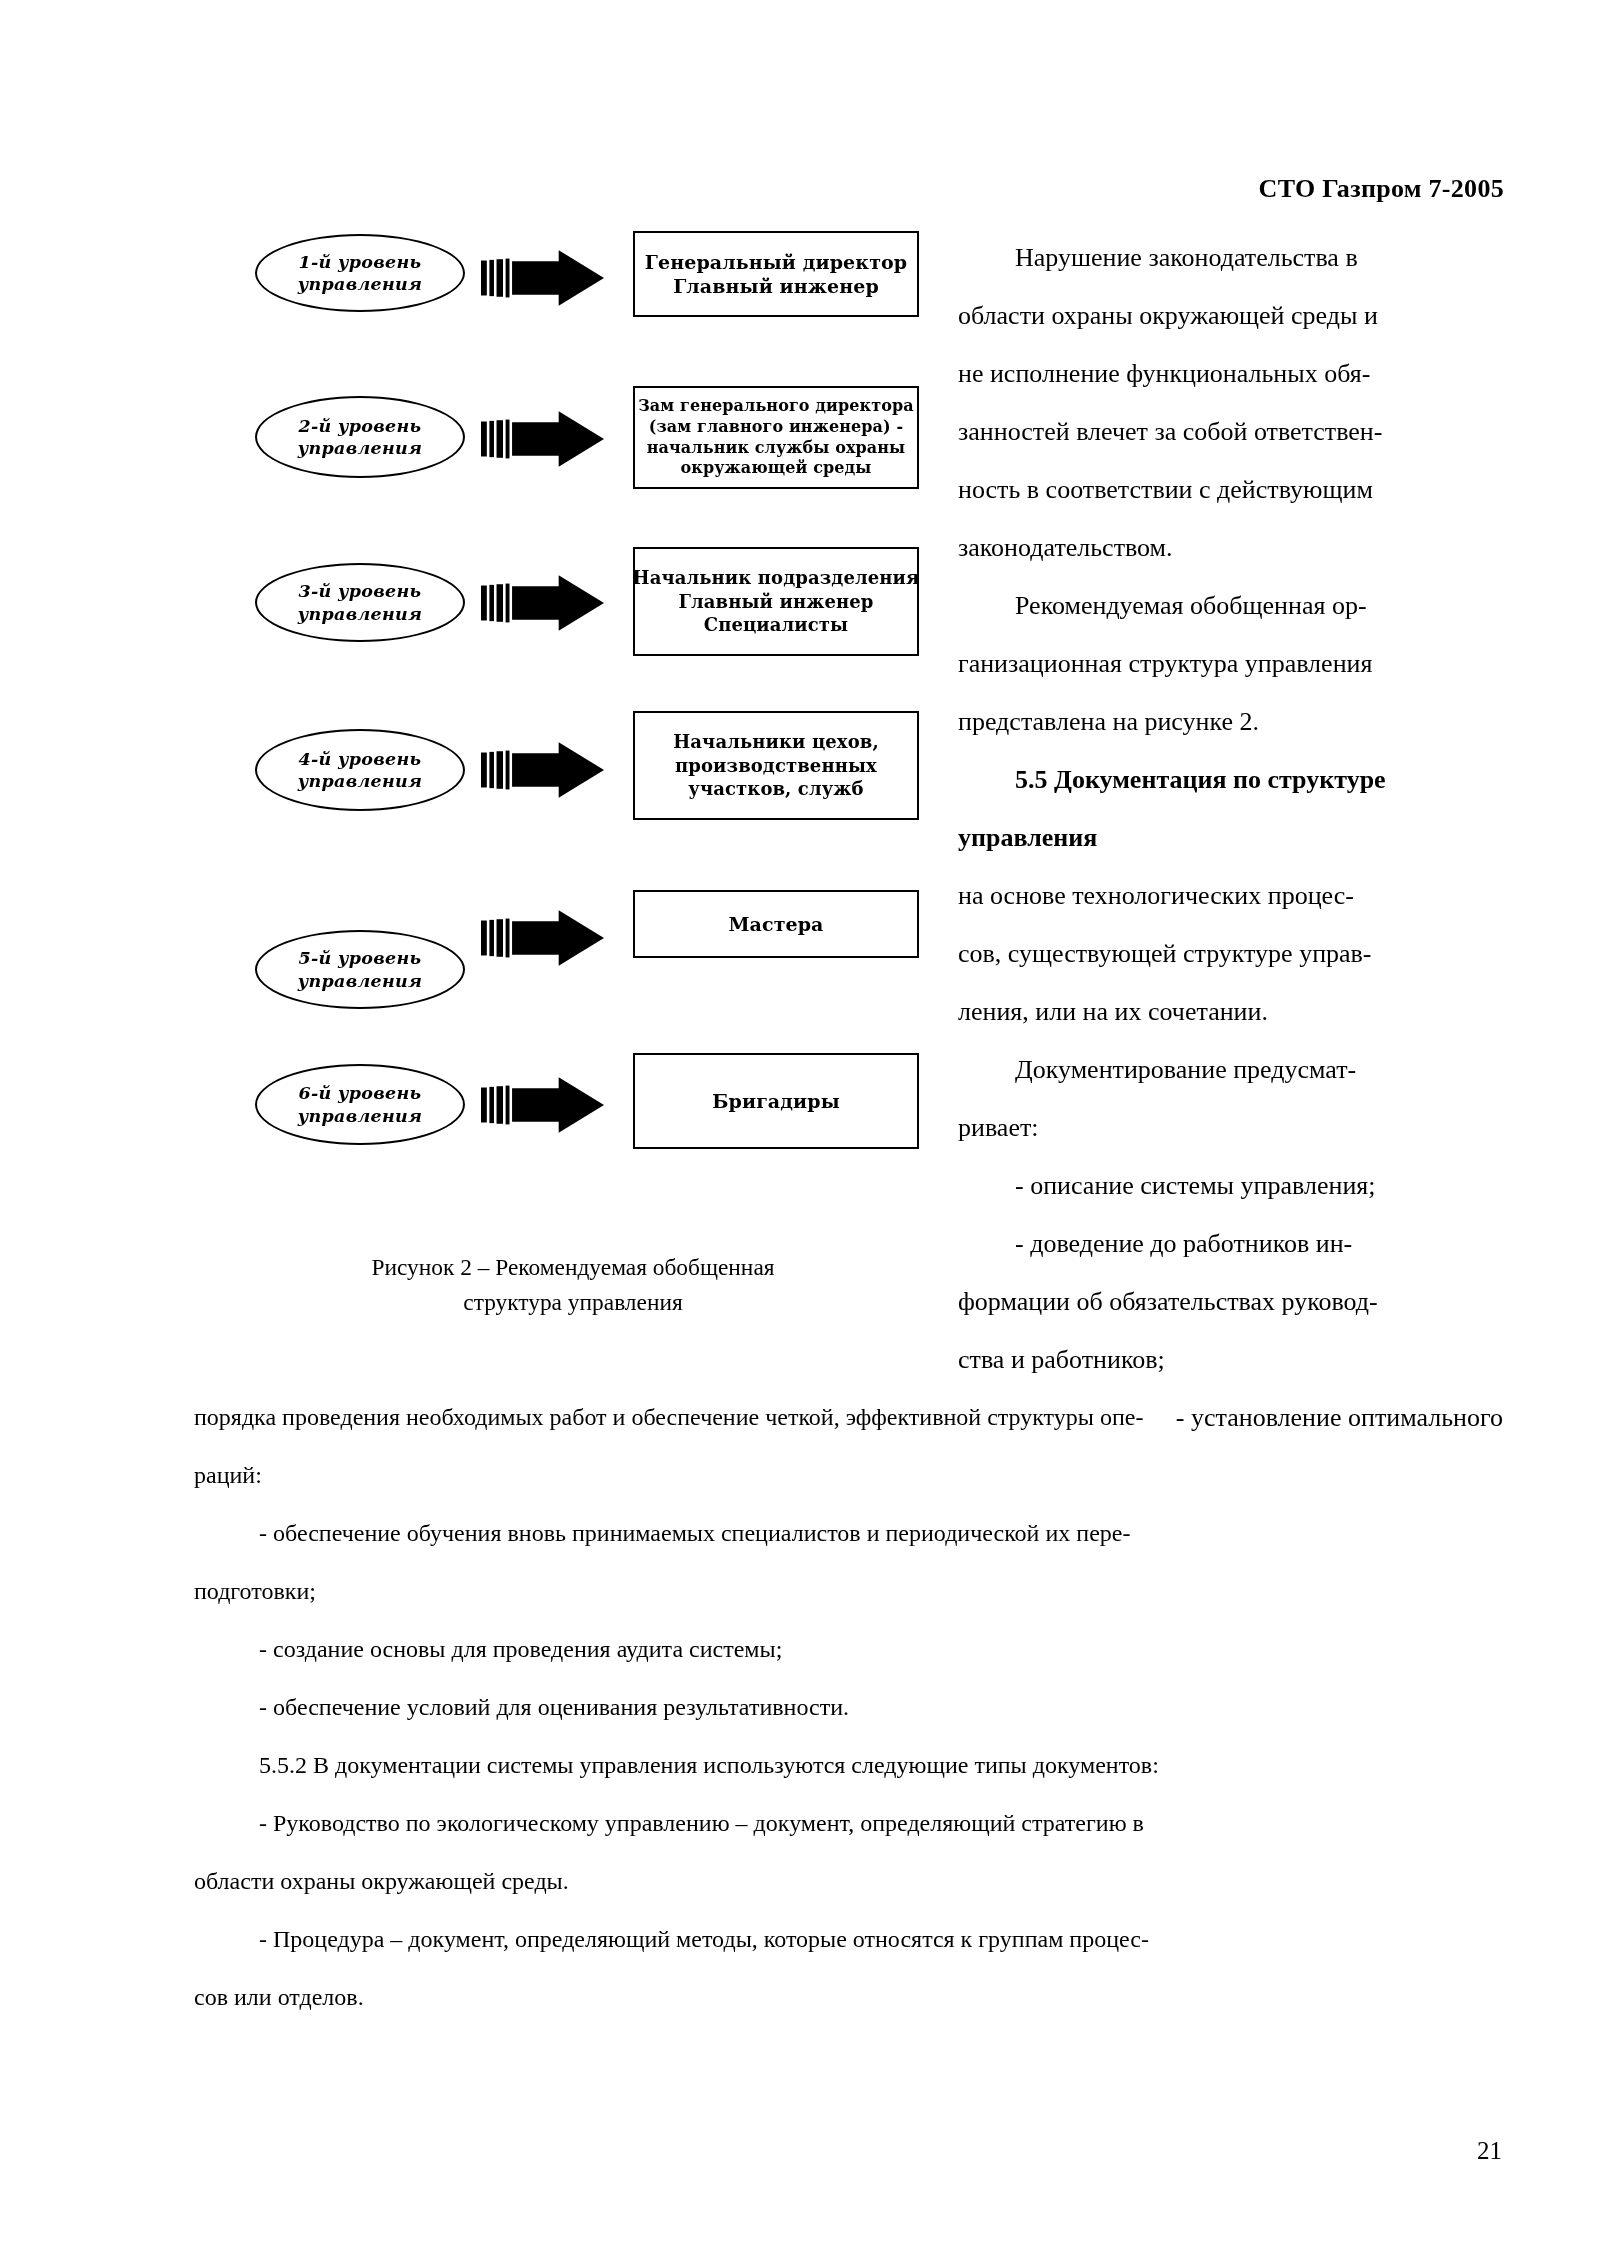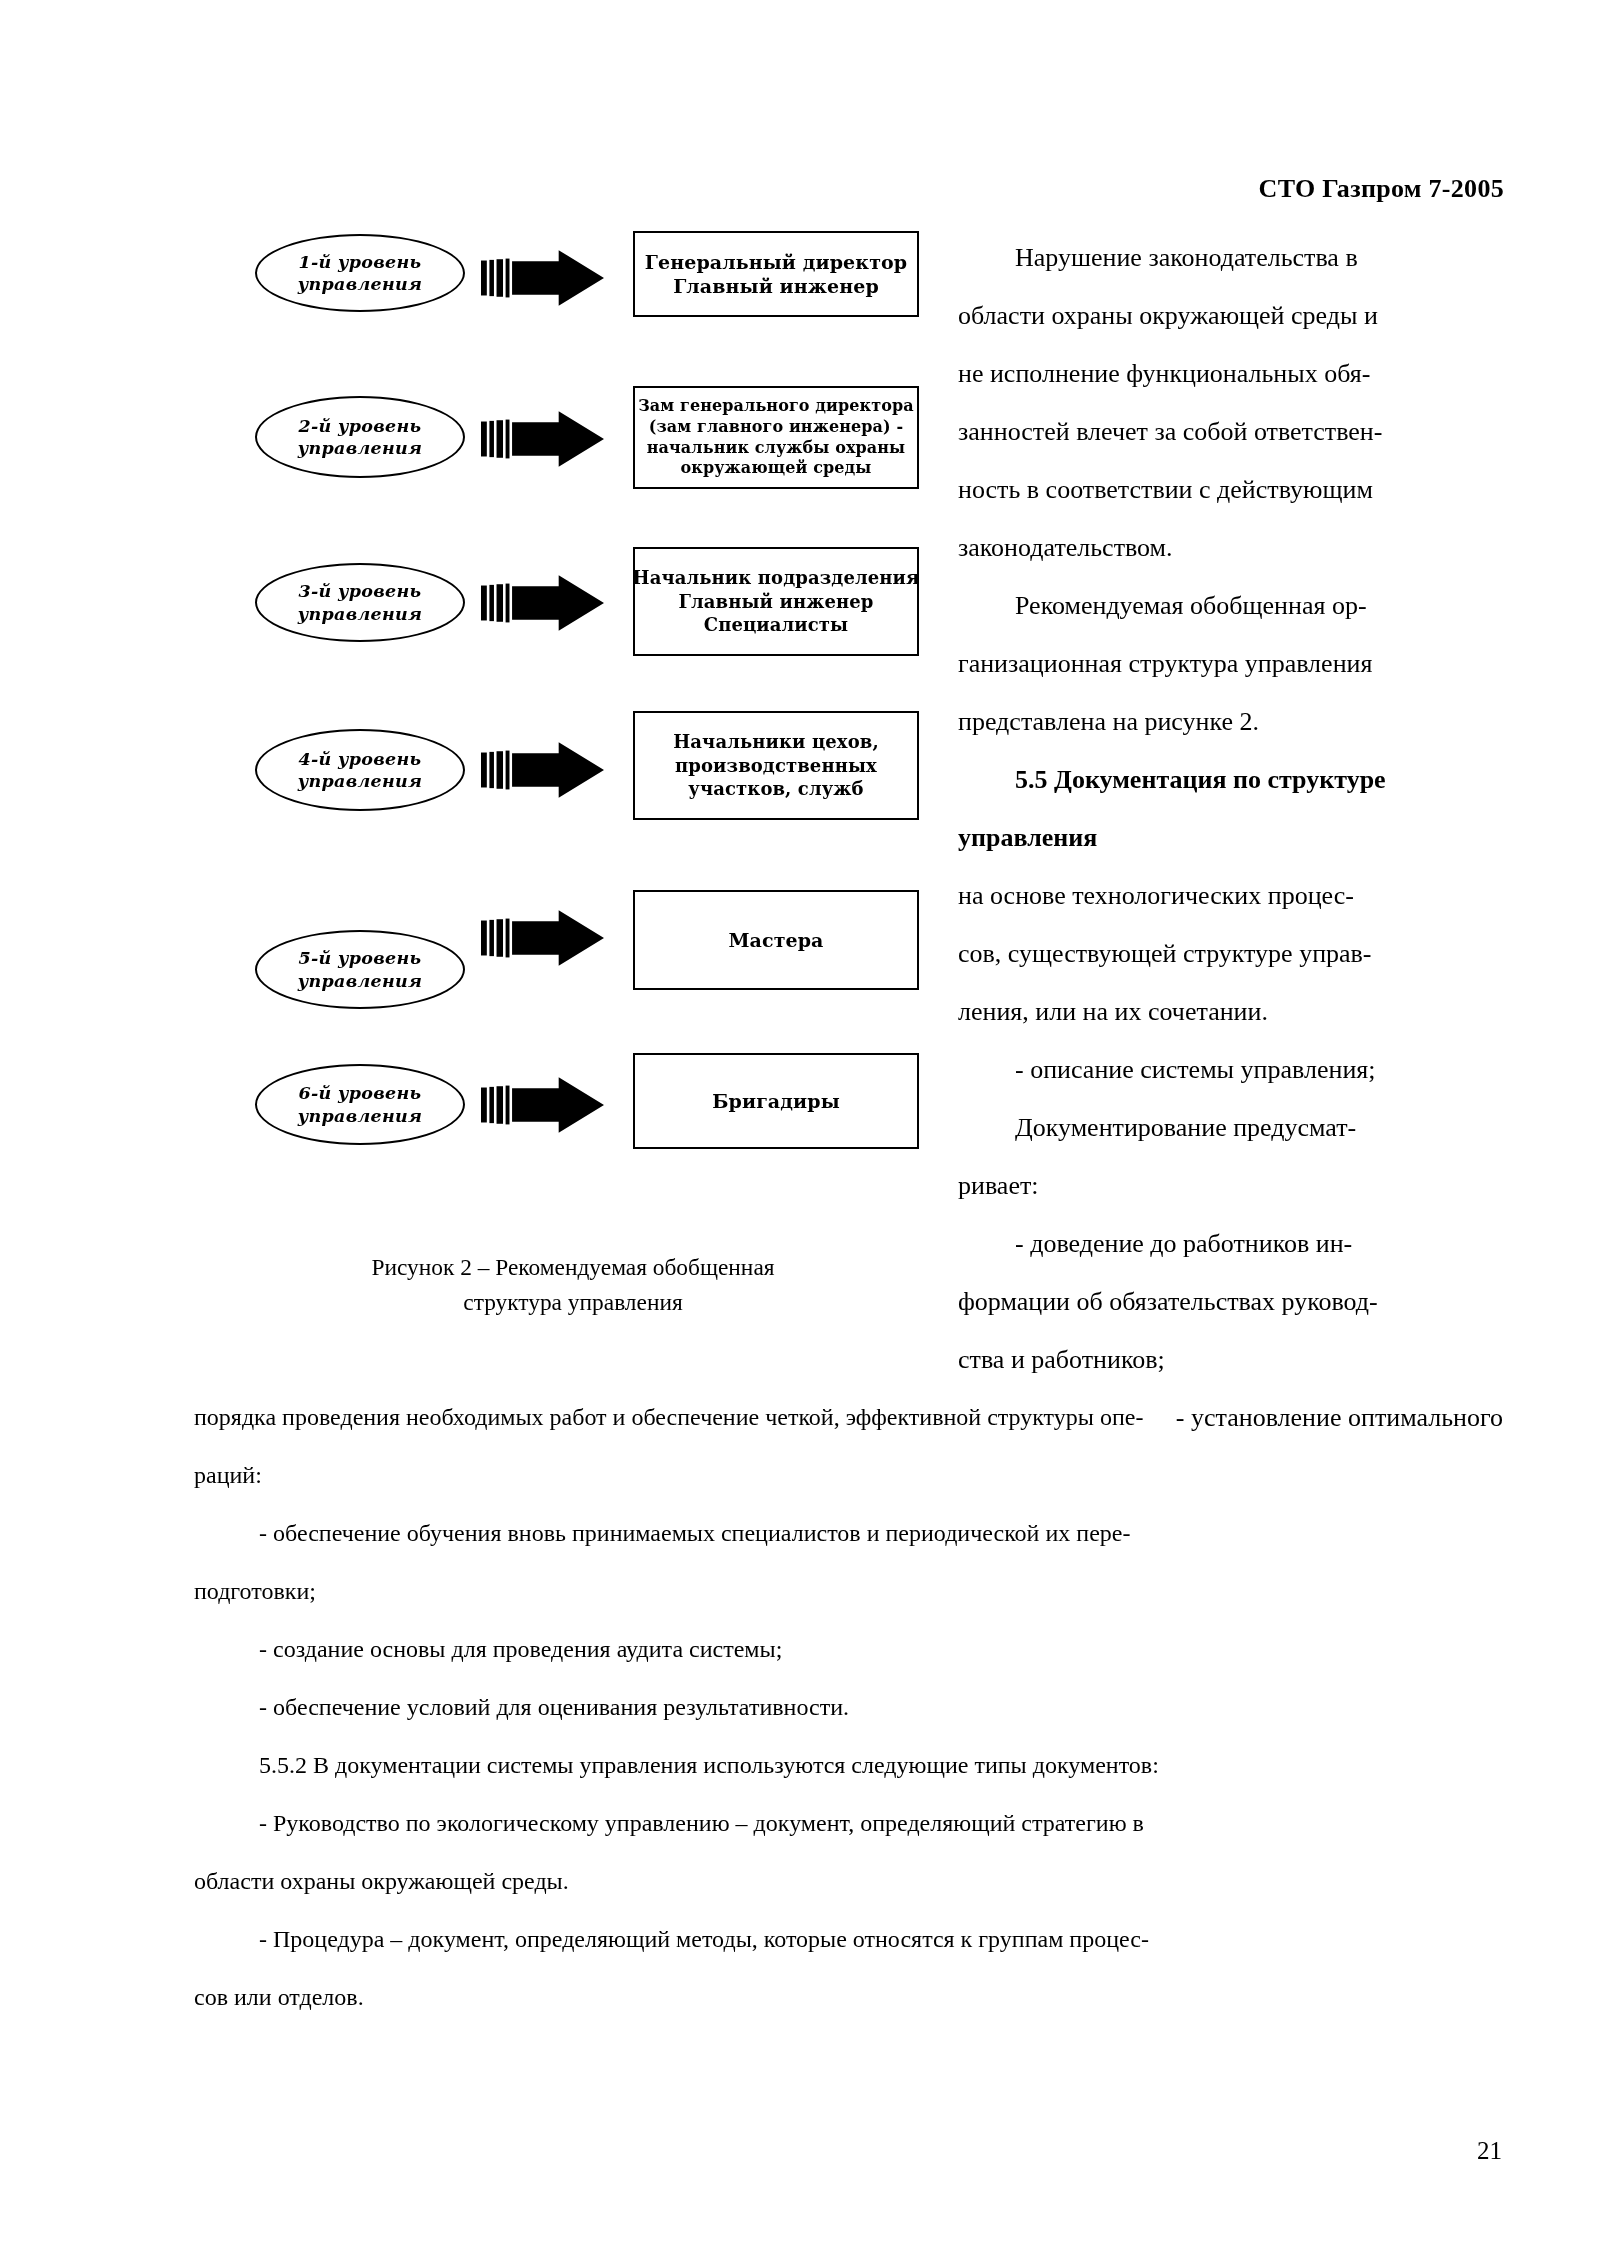--- a/index.html
+++ b/index.html
@@ -249,21 +249,21 @@
       </div>
       <div class="arrow" style="top:676px;">
         <svg width="123" height="56" viewBox="0 0 190 86">
           <rect x="0" y="16" width="9" height="54" fill="#000"></rect>
           <rect x="13" y="15" width="7" height="56" fill="#000"></rect>
           <rect x="24" y="14" width="10" height="58" fill="#000"></rect>
           <rect x="38" y="13" width="6" height="60" fill="#000"></rect>
           <path d="M48 17 L120 17 L120 0 L190 43 L120 86 L120 69 L48 69 Z" fill="#000"></path>
         </svg>
       </div>
-      <div class="box" style="top:656px;height:100px;width:286px;font-size:19px;">
+      <div class="box" style="top:656px;height:68px;width:286px;font-size:19px;">
         <span>Мастера</span>
       </div>
     </div>
 
     <div class="fig-row">
       <div class="ellipse" style="top:830px;height:81px;">
         <span>6-й уровень</span>
         <span>управления</span>
       </div>
       <div class="arrow" style="top:843px;">
@@ -328,31 +328,31 @@
       <span class="jl">
           <i>на основе технологических процес-</i>
         </span>
       <span class="jl">
           <i>сов, существующей структуре управ-</i>
         </span>
       <span class="jl last"><i>ления, или на их сочетании.</i></span>
     </p>
 
     <p>
-      <span class="jl last" style="padding-left:57px;"><i>- описание системы управления;</i></span>
-    </p>
-
-    <p>
       <span class="jl" style="padding-left:57px;">
           <i>Документирование предусмат-</i>
         </span>
       <span class="jl last"><i>ривает:</i></span>
     </p>
 
     <p>
+      <span class="jl last" style="padding-left:57px;"><i>- описание системы управления;</i></span>
+    </p>
+
+    <p>
       <span class="jl" style="padding-left:57px;">
           <i>- доведение до работников ин-</i>
         </span>
       <span class="jl">
           <i>формации об обязательствах руковод-</i>
         </span>
       <span class="jl last"><i>ства и работников;</i></span>
     </p>
 
     <p>

